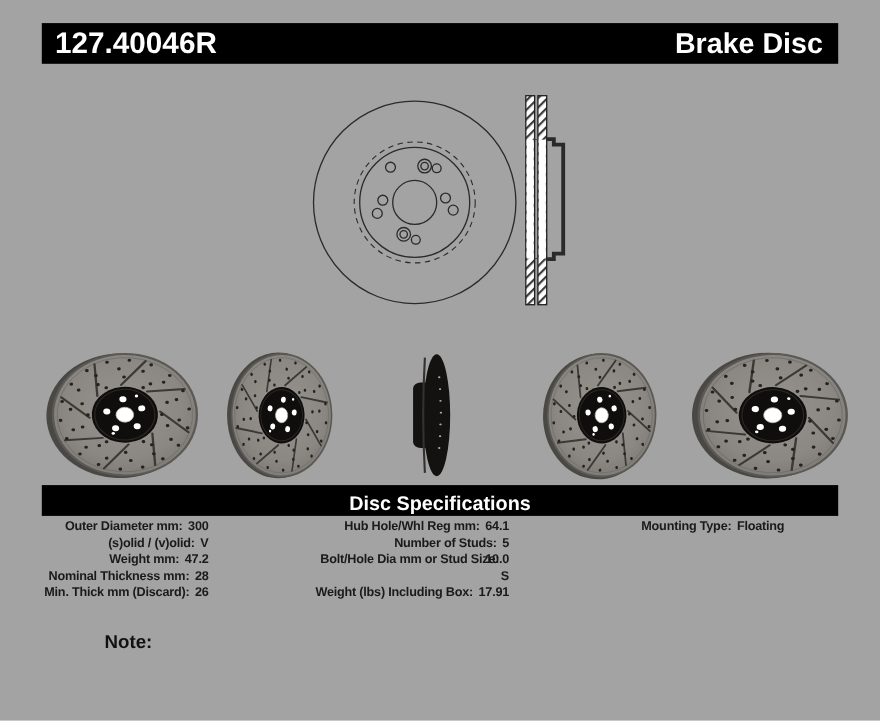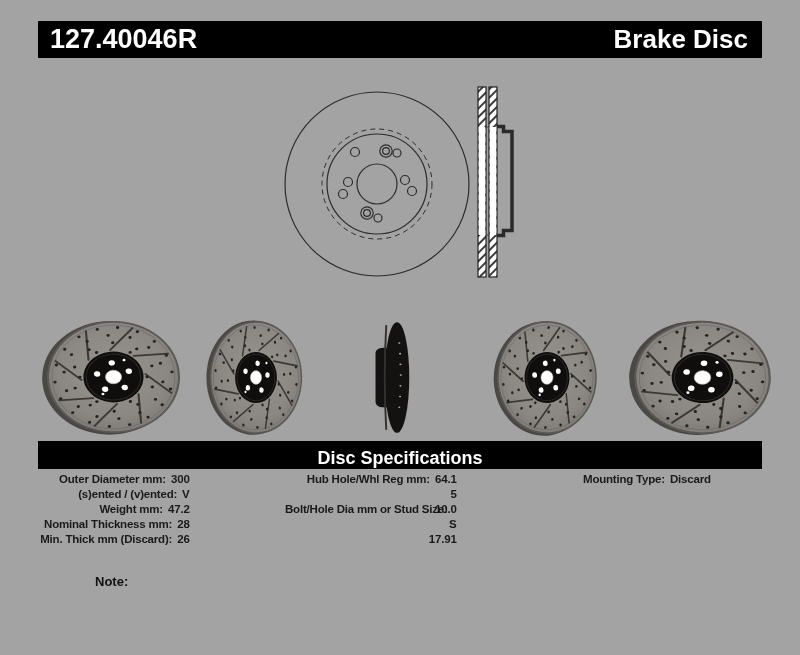--- a/index.html
+++ b/index.html
@@ -16,21 +16,21 @@
            display:flex;align-items:flex-end;justify-content:center;}
   .specbar .title{color:#fff;font-weight:bold;font-size:18px;}
   .spec-col{position:absolute;top:472px;font-size:11.5px;font-weight:bold;line-height:15px;
             letter-spacing:-0.2px;color:#1a1a1a;}
   .spec-row{display:flex;white-space:nowrap;justify-content:flex-end;}
   .spec-label{display:inline-block;text-align:right;}
   .col1{left:30px;}  .col1 .spec-label{width:133px;}
   .col2{left:285px;} .col2 .spec-label{width:145px;}
   .col3{left:583px;} .col3 .spec-label{width:auto;}
   .spec-value{margin-left:5px;}
-  .note{position:absolute;left:95px;top:574px;font-size:13px;font-weight:bold;color:#111;}
+  .note{position:absolute;left:95px;top:574px;font-size:17px;font-weight:bold;color:#111;}
 </style>
 </head>
 <body>
 
 <div class="page">
 
   <div class="topbar">
     <span class="partnum">127.40046R</span>
     <span class="prodname">Brake Disc</span>
   </div>
@@ -191,21 +191,21 @@
   <div class="specbar">
     <span class="title">Disc Specifications</span>
   </div>
 
   <div class="spec-col col1">
     <div class="spec-row">
       <span class="spec-label">Outer Diameter mm:</span>
       <span class="spec-value">300</span>
     </div>
     <div class="spec-row">
-      <span class="spec-label">(s)ented / (v)ented:</span>
+      <span class="spec-label">(s)olid / (v)olid:</span>
       <span class="spec-value">V</span>
     </div>
     <div class="spec-row">
       <span class="spec-label">Weight mm:</span>
       <span class="spec-value">47.2</span>
     </div>
     <div class="spec-row">
       <span class="spec-label">Nominal Thickness mm:</span>
       <span class="spec-value">28</span>
     </div>
@@ -214,36 +214,38 @@
       <span class="spec-value">26</span>
     </div>
   </div>
 
   <div class="spec-col col2">
     <div class="spec-row">
       <span class="spec-label">Hub Hole/Whl Reg mm:</span>
       <span class="spec-value">64.1</span>
     </div>
     <div class="spec-row">
+      <span class="spec-label">Number of Studs:</span>
       <span class="spec-value">5</span>
     </div>
     <div class="spec-row">
       <span class="spec-label">Bolt/Hole Dia mm or Stud Size:</span>
       <span class="spec-value">10.0</span>
     </div>
     <div class="spec-row">
       <span class="spec-value">S</span>
     </div>
     <div class="spec-row">
+      <span class="spec-label">Weight (lbs) Including Box:</span>
       <span class="spec-value">17.91</span>
     </div>
   </div>
 
   <div class="spec-col col3">
     <div class="spec-row">
       <span class="spec-label">Mounting Type:</span>
-      <span class="spec-value">Discard</span>
+      <span class="spec-value">Floating</span>
     </div>
   </div>
 
   <div class="note">Note:</div>
 
 </div>
 
 </body></html>

